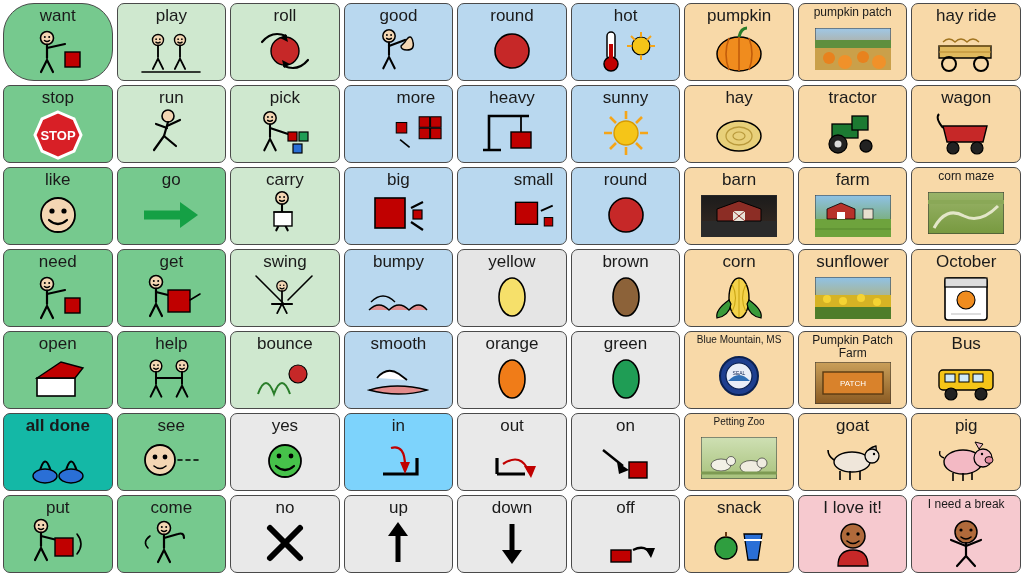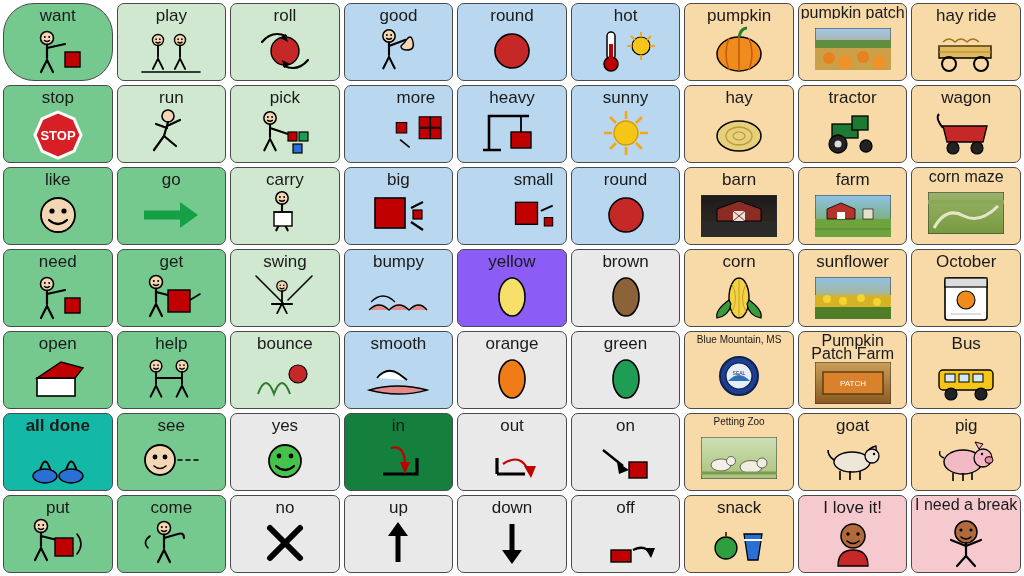--- a/index.html
+++ b/index.html
@@ -39,21 +39,21 @@
   .label {
     font-size: 17px;
     line-height: 19px;
     text-align: center;
     color: #1a1a1a;
     width: 100%;
     padding-top: 1px;
     white-space: nowrap;
     overflow: hidden;
   }
-  .label.small { font-size: 16px; line-height: 13px; white-space: normal; }
+  .label.small { font-size: 12px; line-height: 13px; white-space: normal; }
   .label.tiny { font-size: 10px; line-height: 11px; white-space: normal; }
   .art {
     flex: 1 1 auto;
     width: 100%;
     display: flex;
     align-items: center;
     justify-content: center;
     position: relative;
   }
   svg { display: block; }
@@ -476,21 +476,21 @@
     </div>
     <div class="cell" style="background: rgb(185, 216, 239);">
       <div class="label">bumpy</div>
       <div class="art">
         <svg width="74" height="54" viewBox="0 0 74 54">
           <path d="M8 40 q10 -10 20 0 q10 -10 20 0 q10 -10 18 0" fill="#e38b8b" stroke="#000" stroke-width="1.4"></path>
           <path d="M10 32 q12 -12 24 0" stroke="#000" stroke-width="1.4" fill="none"></path>
         </svg>
       </div>
     </div>
-    <div class="cell" style="background: #8b5cf6;">
+    <div class="cell" style="background: #e5e5e5;">
       <div class="label">yellow</div>
       <div class="art">
         <svg width="74" height="54" viewBox="0 0 74 54">
           <ellipse cx="37" cy="27" rx="13" ry="19" fill="#f6e06a" stroke="#000" stroke-width="1.6"></ellipse>
         </svg>
       </div>
     </div>
     <div class="cell" style="background: rgb(233, 233, 233);">
       <div class="label">brown</div>
       <div class="art">
@@ -675,21 +675,21 @@
       <div class="label">yes</div>
       <div class="art">
         <svg width="74" height="54" viewBox="0 0 74 54">
           <circle cx="37" cy="27" r="16" fill="#46c24a" stroke="#000" stroke-width="1.8"></circle>
           <circle cx="31" cy="22" r="2.4" fill="#000"></circle>
           <circle cx="43" cy="22" r="2.4" fill="#000"></circle>
           <path d="M28 32 q9 8 18 0" class="line"></path>
         </svg>
       </div>
     </div>
-    <div class="cell" style="background: #15803d;">
+    <div class="cell" style="background: #7dd3fc;">
       <div class="label">in</div>
       <div class="art">
         <svg width="74" height="54" viewBox="0 0 74 54">
           <path d="M22 40 L56 40 L56 24" stroke="#000" stroke-width="3.2" fill="none"></path>
           <path d="M30 14 q14 -4 14 18" stroke="#c00000" stroke-width="2.2" fill="none"></path>
           <path d="M44 40 L39 28 L49 28 Z" fill="#c00000"></path>
         </svg>
       </div>
     </div>
     <div class="cell" style="background: rgb(233, 233, 233);">

